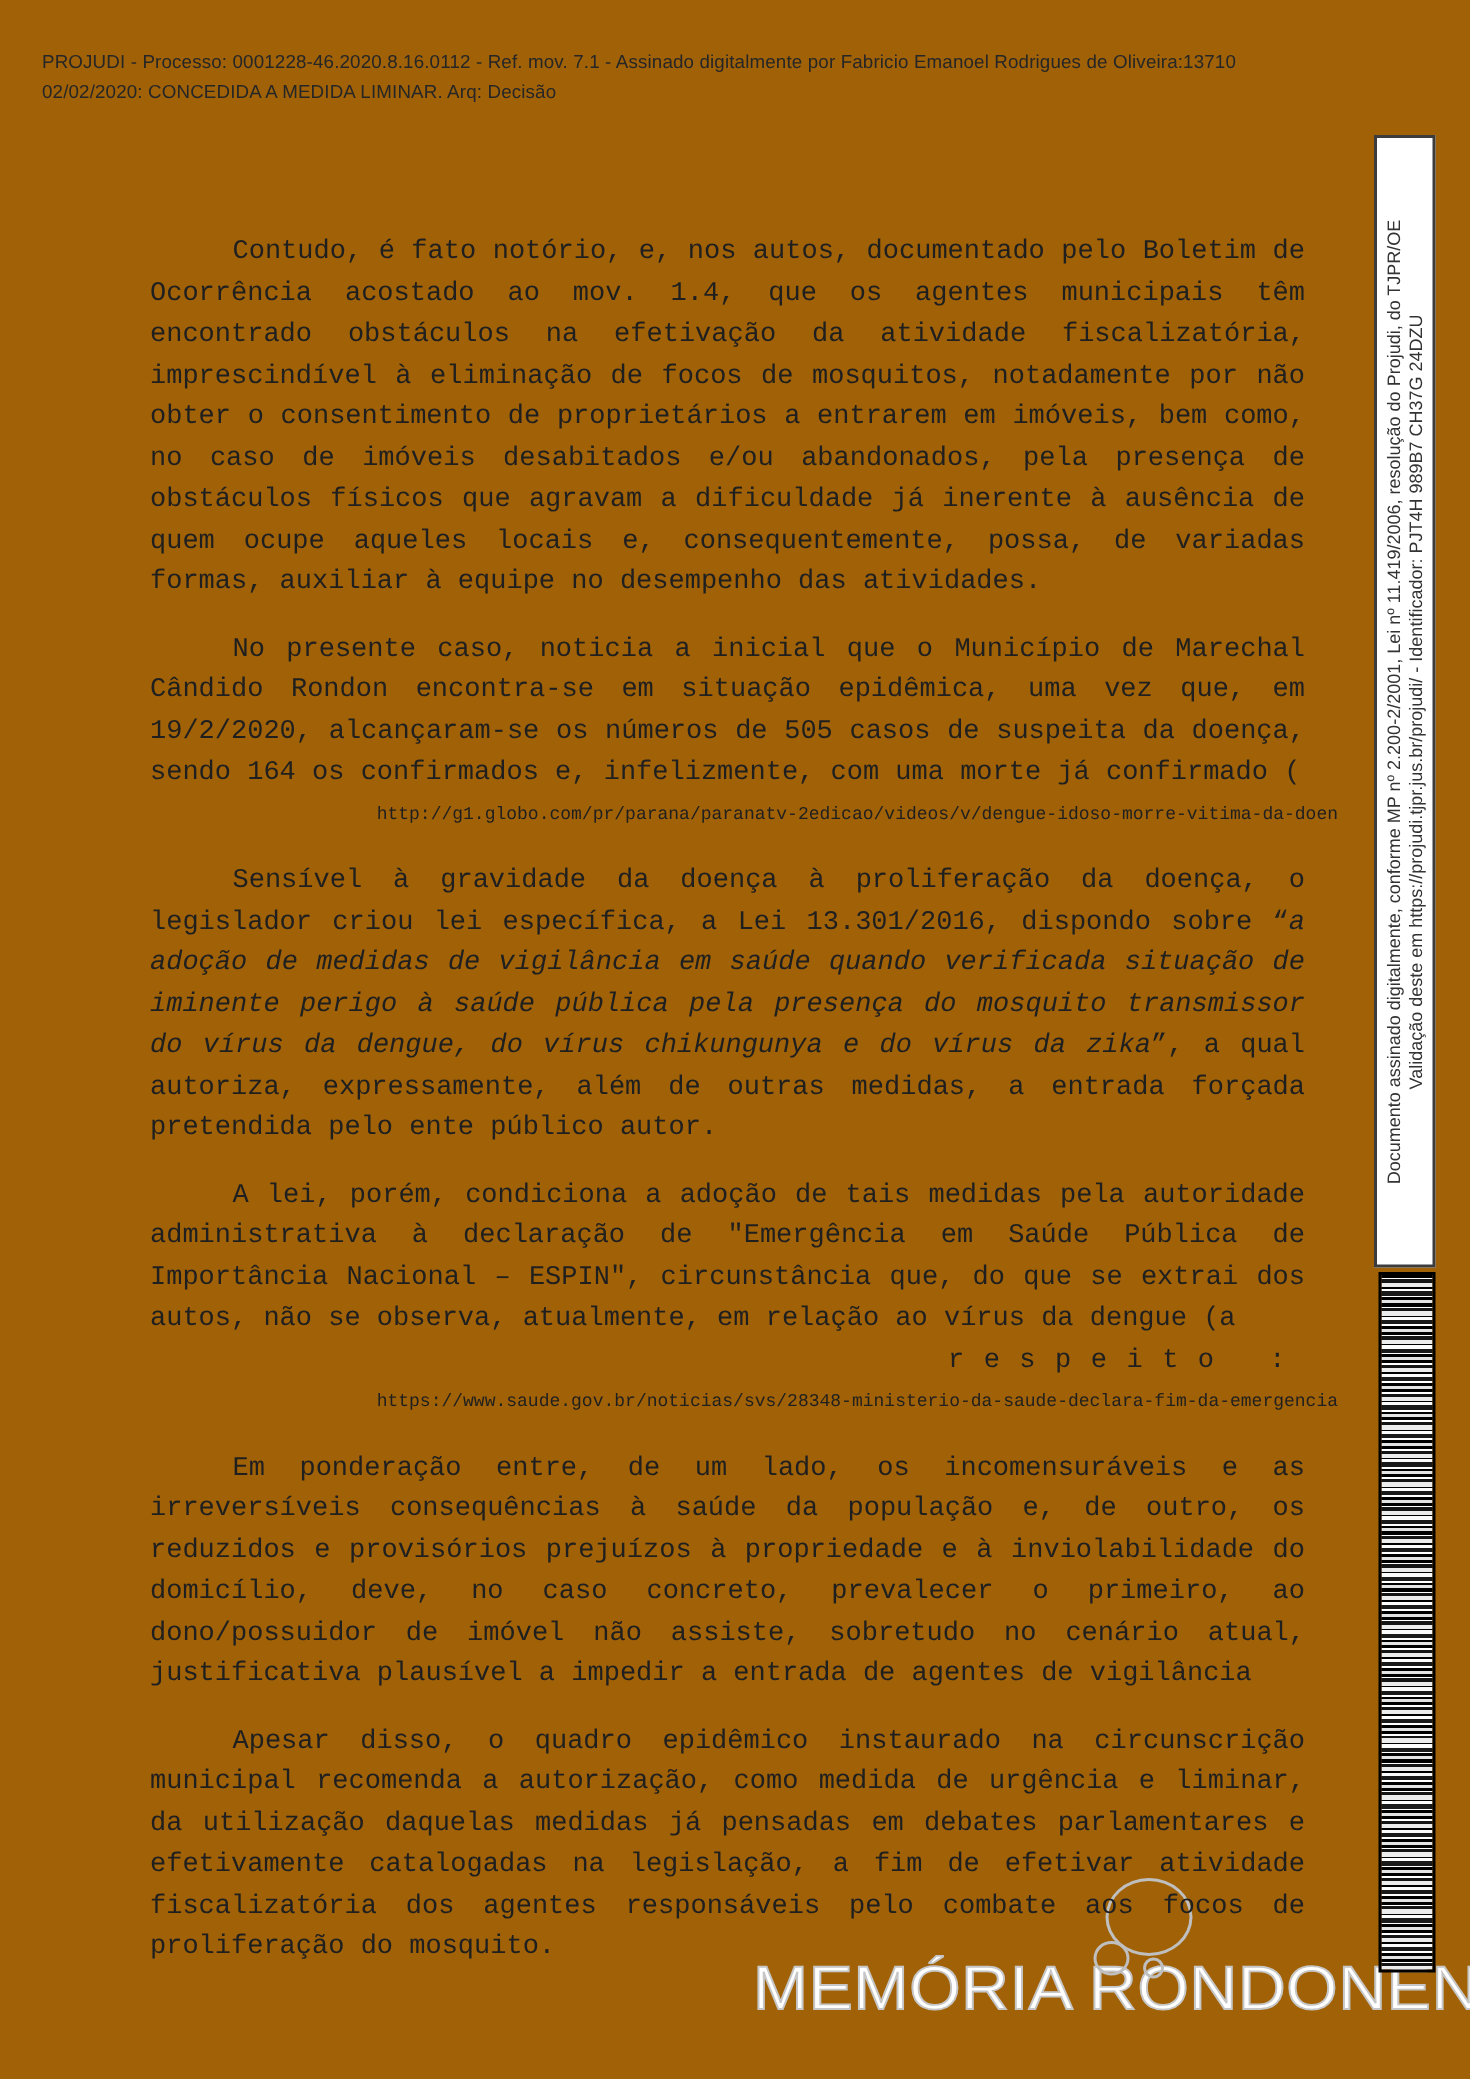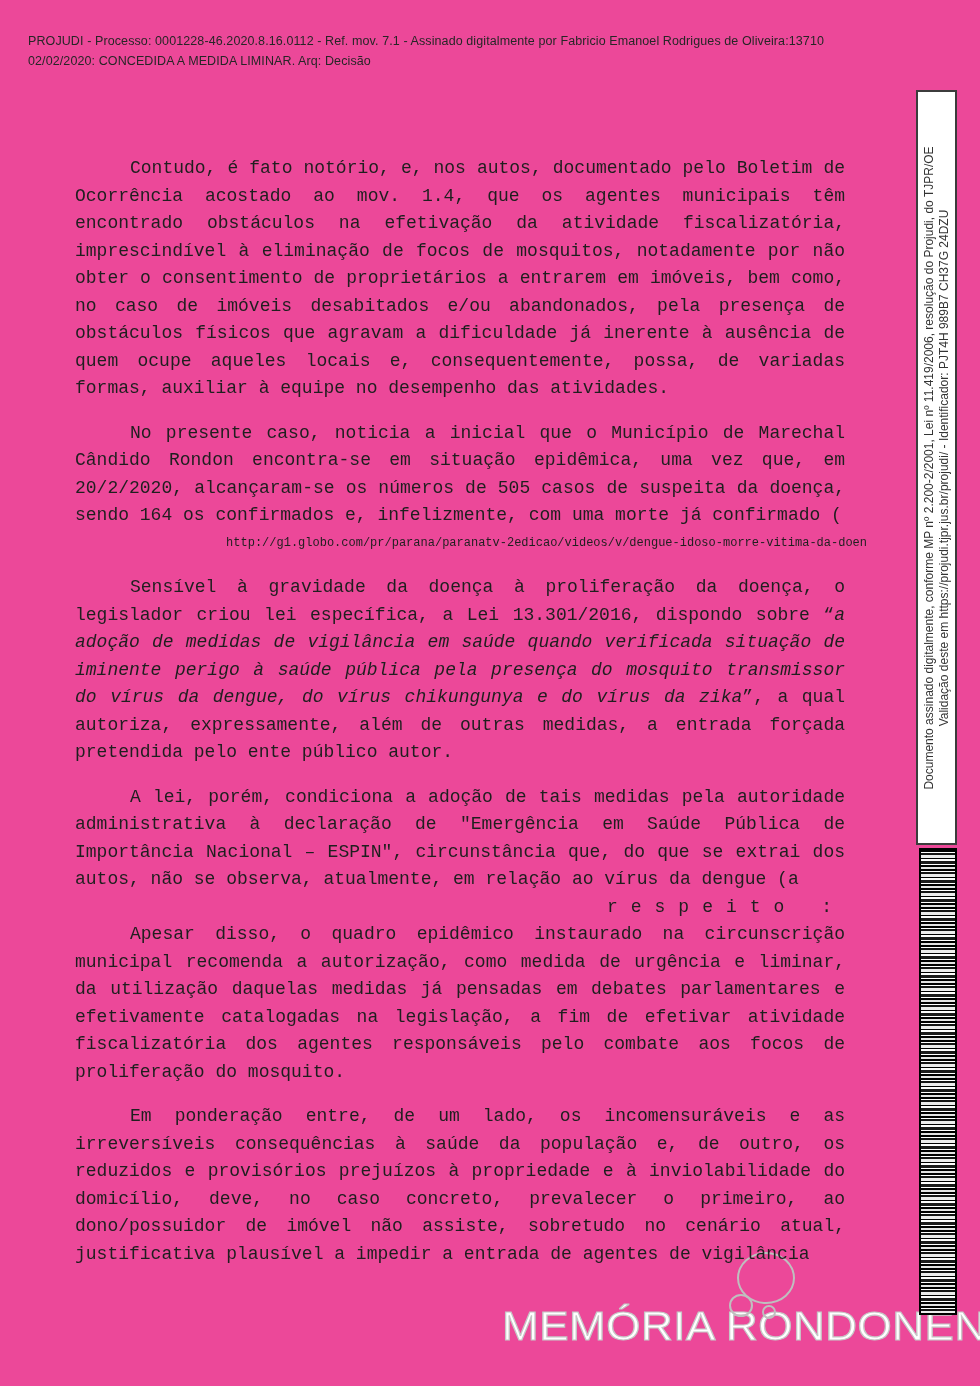--- a/index.html
+++ b/index.html
@@ -1,30 +1,30 @@
 <!DOCTYPE html>
 <html lang="pt"><head>
 <meta charset="utf-8">
 <style>
   html,body { margin:0; padding:0; }
   body {
     width:980px; height:1386px; background:#ffffff; position:relative;
     font-family:"Liberation Sans", sans-serif; overflow:hidden;
   }
-  .page { position:absolute; inset:0; background:#ec4899; overflow:hidden;padding-left:32px; }
+  .page { position:absolute; inset:0; background:#a16207; overflow:hidden;padding-left:32px; }
 
   
   .doc-header {
     position:absolute; left:28px; top:31px; width:860px;
     font-size:12.5px; line-height:20px; color:#262626; letter-spacing:.1px;
   }
 
   
   .content {
-    position:absolute; left:75px; top:155px; width:770px; z-index:2;
+    position:absolute; left:100px; top:155px; width:770px; z-index:2;
     font-family:"Liberation Mono","DejaVu Sans Mono",monospace;
     font-size:18px; line-height:27.5px; color:#1f1f1f; text-align:justify;
   }
   .content p { margin:0 0 17px 0; text-indent:55px; }
   .content p.tight { margin-bottom:0; }
   .url-line {
     font-size:12px; line-height:27.5px; white-space:nowrap; overflow:hidden;
     width:792px; margin:0 0 17px 0; text-align:right; color:#1f1f1f;
   }
   .spaced-line { letter-spacing:13px; margin:0; text-align:right; }
@@ -75,33 +75,34 @@
   </div>
 
   <div class="watermark">MEMÓRIA RONDONENSE</div>
   <div class="balloon big"></div>
   <div class="balloon mid"></div>
   <div class="balloon tiny"></div>
 
   <div class="content">
     <p>Contudo, é fato notório, e, nos autos, documentado pelo Boletim de Ocorrência acostado ao mov. 1.4, que os agentes municipais têm encontrado obstáculos na efetivação da atividade fiscalizatória, imprescindível à eliminação de focos de mosquitos, notadamente por não obter o consentimento de proprietários a entrarem em imóveis, bem como, no caso de imóveis desabitados e/ou abandonados, pela presença de obstáculos físicos que agravam a dificuldade já inerente à ausência de quem ocupe aqueles locais e, consequentemente, possa, de variadas formas, auxiliar à equipe no desempenho das atividades.</p>
 
-    <p class="tight">No presente caso, noticia a inicial que o Município de Marechal Cândido Rondon encontra-se em situação epidêmica, uma vez que, em 20/2/2020, alcançaram-se os números de 505 casos de suspeita da doença, sendo 164 os confirmados e, infelizmente, com uma morte já confirmado (</p>
+    <p class="tight">No presente caso, noticia a inicial que o Município de Marechal Cândido Rondon encontra-se em situação epidêmica, uma vez que, em 19/2/2020, alcançaram-se os números de 505 casos de suspeita da doença, sendo 164 os confirmados e, infelizmente, com uma morte já confirmado (</p>
     <div class="url-line">http://g1.globo.com/pr/parana/paranatv-2edicao/videos/v/dengue-idoso-morre-vitima-da-doen</div>
 
     <p>
       <span>Sensível à gravidade da doença à proliferação da doença, o legislador criou lei específica, a Lei 13.301/2016, dispondo sobre “</span><span class="it">a adoção de medidas de vigilância em saúde quando verificada situação de iminente perigo à saúde pública pela presença do mosquito transmissor do vírus da dengue, do vírus chikungunya e do vírus da zika</span><span>”, a qual autoriza, expressamente, além de outras medidas, a entrada forçada pretendida pelo ente público autor.</span>
     </p>
 
     <p class="tight">A lei, porém, condiciona a adoção de tais medidas pela autoridade administrativa à declaração de "Emergência em Saúde Pública de Importância Nacional – ESPIN", circunstância que, do que se extrai dos autos, não se observa, atualmente, em relação ao vírus da dengue (a</p>
     <div class="spaced-line">respeito :</div>
+    <div class="url-line">https://www.saude.gov.br/noticias/svs/28348-ministerio-da-saude-declara-fim-da-emergencia</div>
+
+    <p>Em ponderação entre, de um lado, os incomensuráveis e as irreversíveis consequências à saúde da população e, de outro, os reduzidos e provisórios prejuízos à propriedade e à inviolabilidade do domicílio, deve, no caso concreto, prevalecer o primeiro, ao dono/possuidor de imóvel não assiste, sobretudo no cenário atual, justificativa plausível a impedir a entrada de agentes de vigilância</p>
 
     <p>Apesar disso, o quadro epidêmico instaurado na circunscrição municipal recomenda a autorização, como medida de urgência e liminar, da utilização daquelas medidas já pensadas em debates parlamentares e efetivamente catalogadas na legislação, a fim de efetivar atividade fiscalizatória dos agentes responsáveis pelo combate aos focos de proliferação do mosquito.</p>
-
-    <p>Em ponderação entre, de um lado, os incomensuráveis e as irreversíveis consequências à saúde da população e, de outro, os reduzidos e provisórios prejuízos à propriedade e à inviolabilidade do domicílio, deve, no caso concreto, prevalecer o primeiro, ao dono/possuidor de imóvel não assiste, sobretudo no cenário atual, justificativa plausível a impedir a entrada de agentes de vigilância</p>
   </div>
 
   <div class="side-box">
     <div class="side-inner">
       <div>Documento assinado digitalmente, conforme MP nº 2.200-2/2001, Lei nº 11.419/2006, resolução do Projudi, do TJPR/OE</div>
       <div>Validação deste em https://projudi.tjpr.jus.br/projudi/ - Identificador: PJT4H 989B7 CH37G 24DZU</div>
     </div>
   </div>
 
   <div class="barcode"></div>

